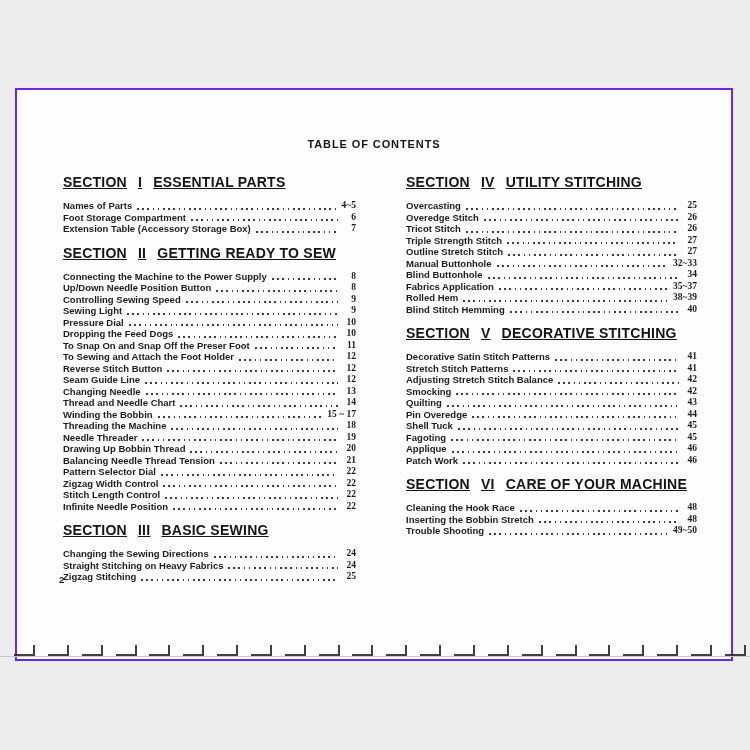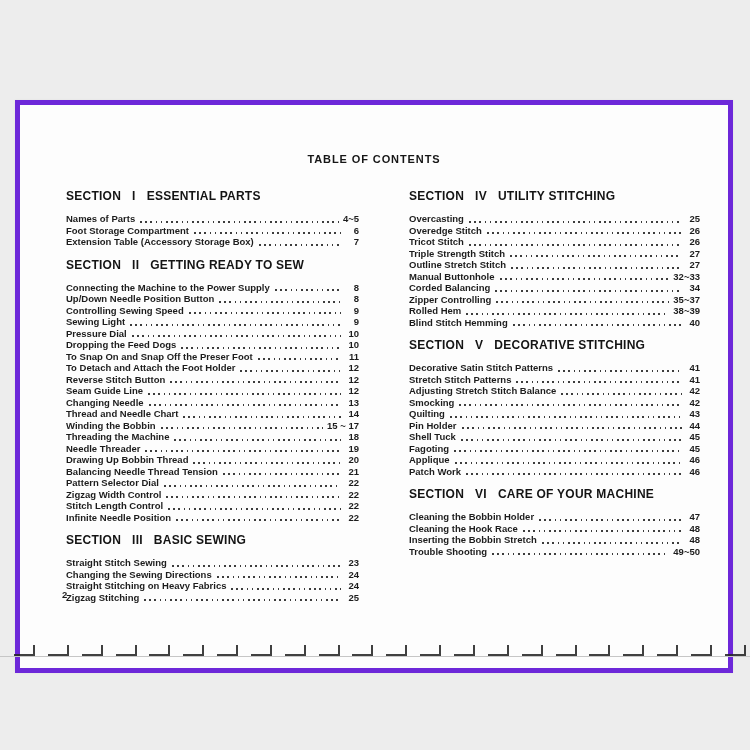--- a/index.html
+++ b/index.html
@@ -9,50 +9,51 @@
     font-family: "Liberation Sans", sans-serif;
     overflow: hidden;
   }
   .backdrop {
     position: relative;
     width: 750px; height: 750px;
     background: #ededed;
   }
   .sheet {
     position: absolute;
-    left: 15px; top: 100px;
+    left: 15px; top: 88px;
     width: 718px; height: 573px;
     background: #fdfdfd;
-    border: 5px solid #6d28d9;
+    border: 2px solid #6d28d9;
     box-shadow: 0 0 2px rgba(0,0,0,0.06);
     box-sizing: border-box;
   }
   .title {
     position: absolute;
     top: 48px; left: 0; right: 0;
     text-align: center;
     font-size: 11px;
     font-weight: bold;
     letter-spacing: 0.9px;
     color: #161616;
   }
   .col {
     position: absolute;
     top: 84px;
   }
   .col-left  { left: 46px;  width: 293px; }
   .col-right { left: 389px; width: 291px; }
   .toc-section { margin-bottom: 10px; }
   .sec-heading {
-    font-size: 12px;
+    font-size: 14px;
     font-weight: bold;
     color: #141414;
     letter-spacing: 0.25px;
     margin-bottom: 10px;
     white-space: nowrap;
+    text-decoration: underline;
   }
   .h-numeral { margin-left: 11px; }
   .h-title   { margin-left: 11px; }
   .entry {
     display: flex;
     align-items: flex-end;
     font-size: 9.5px;
     font-weight: bold;
     line-height: 11.5px;
     color: #1c1c1c;
@@ -67,20 +68,21 @@
     background: repeating-linear-gradient(
       to right,
       #3c3c3c 0px, #3c3c3c 1.6px,
       transparent 1.6px, transparent 5.2px
     );
   }
   .e-page {
     flex: 0 0 auto;
     text-align: right;
     min-width: 14px;
+    font-family: Liberation Serif, serif;
   }
   .pagenum {
     position: absolute;
     left: 42px; top: 484px;
     font-size: 9.5px;
     font-weight: bold;
     color: #1c1c1c;
   }
   .edge-line {
     position: absolute;
@@ -162,21 +164,21 @@
               <span class="e-label">Dropping the Feed Dogs</span>
               <span class="leader"></span>
               <span class="e-page">10</span>
             </div>
             <div class="entry">
               <span class="e-label">To Snap On and Snap Off the Preser Foot</span>
               <span class="leader"></span>
               <span class="e-page">11</span>
             </div>
             <div class="entry">
-              <span class="e-label">To Detach and Attach the Foot Holder</span>
+              <span class="e-label">To Sewing and Attach the Foot Holder</span>
               <span class="leader"></span>
               <span class="e-page">12</span>
             </div>
             <div class="entry">
               <span class="e-label">Reverse Stitch Button</span>
               <span class="leader"></span>
               <span class="e-page">12</span>
             </div>
             <div class="entry">
               <span class="e-label">Seam Guide Line</span>
@@ -236,25 +238,20 @@
             <div class="entry">
               <span class="e-label">Infinite Needle Position</span>
               <span class="leader"></span>
               <span class="e-page">22</span>
             </div>
           </div>
         </div>
         <div class="toc-section">
           <div class="sec-heading"><span class="h-prefix">SECTION</span><span class="h-numeral">III</span><span class="h-title">BASIC SEWING</span></div>
           <div class="entries">
-            <div class="entry">
-              <span class="e-label">Straight Stitch Sewing</span>
-              <span class="leader"></span>
-              <span class="e-page">23</span>
-            </div>
             <div class="entry">
               <span class="e-label">Changing the Sewing Directions</span>
               <span class="leader"></span>
               <span class="e-page">24</span>
             </div>
             <div class="entry">
               <span class="e-label">Straight Stitching on Heavy Fabrics</span>
               <span class="leader"></span>
               <span class="e-page">24</span>
             </div>
@@ -294,26 +291,26 @@
               <span class="e-label">Outline Stretch Stitch</span>
               <span class="leader"></span>
               <span class="e-page">27</span>
             </div>
             <div class="entry">
               <span class="e-label">Manual Buttonhole</span>
               <span class="leader"></span>
               <span class="e-page">32~33</span>
             </div>
             <div class="entry">
-              <span class="e-label">Corded Balancing</span>
+              <span class="e-label">Blind Buttonhole</span>
               <span class="leader"></span>
               <span class="e-page">34</span>
             </div>
             <div class="entry">
-              <span class="e-label">Zipper Controlling</span>
+              <span class="e-label">Fabrics Application</span>
               <span class="leader"></span>
               <span class="e-page">35~37</span>
             </div>
             <div class="entry">
               <span class="e-label">Rolled Hem</span>
               <span class="leader"></span>
               <span class="e-page">38~39</span>
             </div>
             <div class="entry">
               <span class="e-label">Blind Stitch Hemming</span>
@@ -344,21 +341,21 @@
               <span class="e-label">Smocking</span>
               <span class="leader"></span>
               <span class="e-page">42</span>
             </div>
             <div class="entry">
               <span class="e-label">Quilting</span>
               <span class="leader"></span>
               <span class="e-page">43</span>
             </div>
             <div class="entry">
-              <span class="e-label">Pin Holder</span>
+              <span class="e-label">Pin Overedge</span>
               <span class="leader"></span>
               <span class="e-page">44</span>
             </div>
             <div class="entry">
               <span class="e-label">Shell Tuck</span>
               <span class="leader"></span>
               <span class="e-page">45</span>
             </div>
             <div class="entry">
               <span class="e-label">Fagoting</span>
@@ -373,25 +370,20 @@
             <div class="entry">
               <span class="e-label">Patch Work</span>
               <span class="leader"></span>
               <span class="e-page">46</span>
             </div>
           </div>
         </div>
         <div class="toc-section">
           <div class="sec-heading"><span class="h-prefix">SECTION</span><span class="h-numeral">VI</span><span class="h-title">CARE OF YOUR MACHINE</span></div>
           <div class="entries">
-            <div class="entry">
-              <span class="e-label">Cleaning the Bobbin Holder</span>
-              <span class="leader"></span>
-              <span class="e-page">47</span>
-            </div>
             <div class="entry">
               <span class="e-label">Cleaning the Hook Race</span>
               <span class="leader"></span>
               <span class="e-page">48</span>
             </div>
             <div class="entry">
               <span class="e-label">Inserting the Bobbin Stretch</span>
               <span class="leader"></span>
               <span class="e-page">48</span>
             </div>

